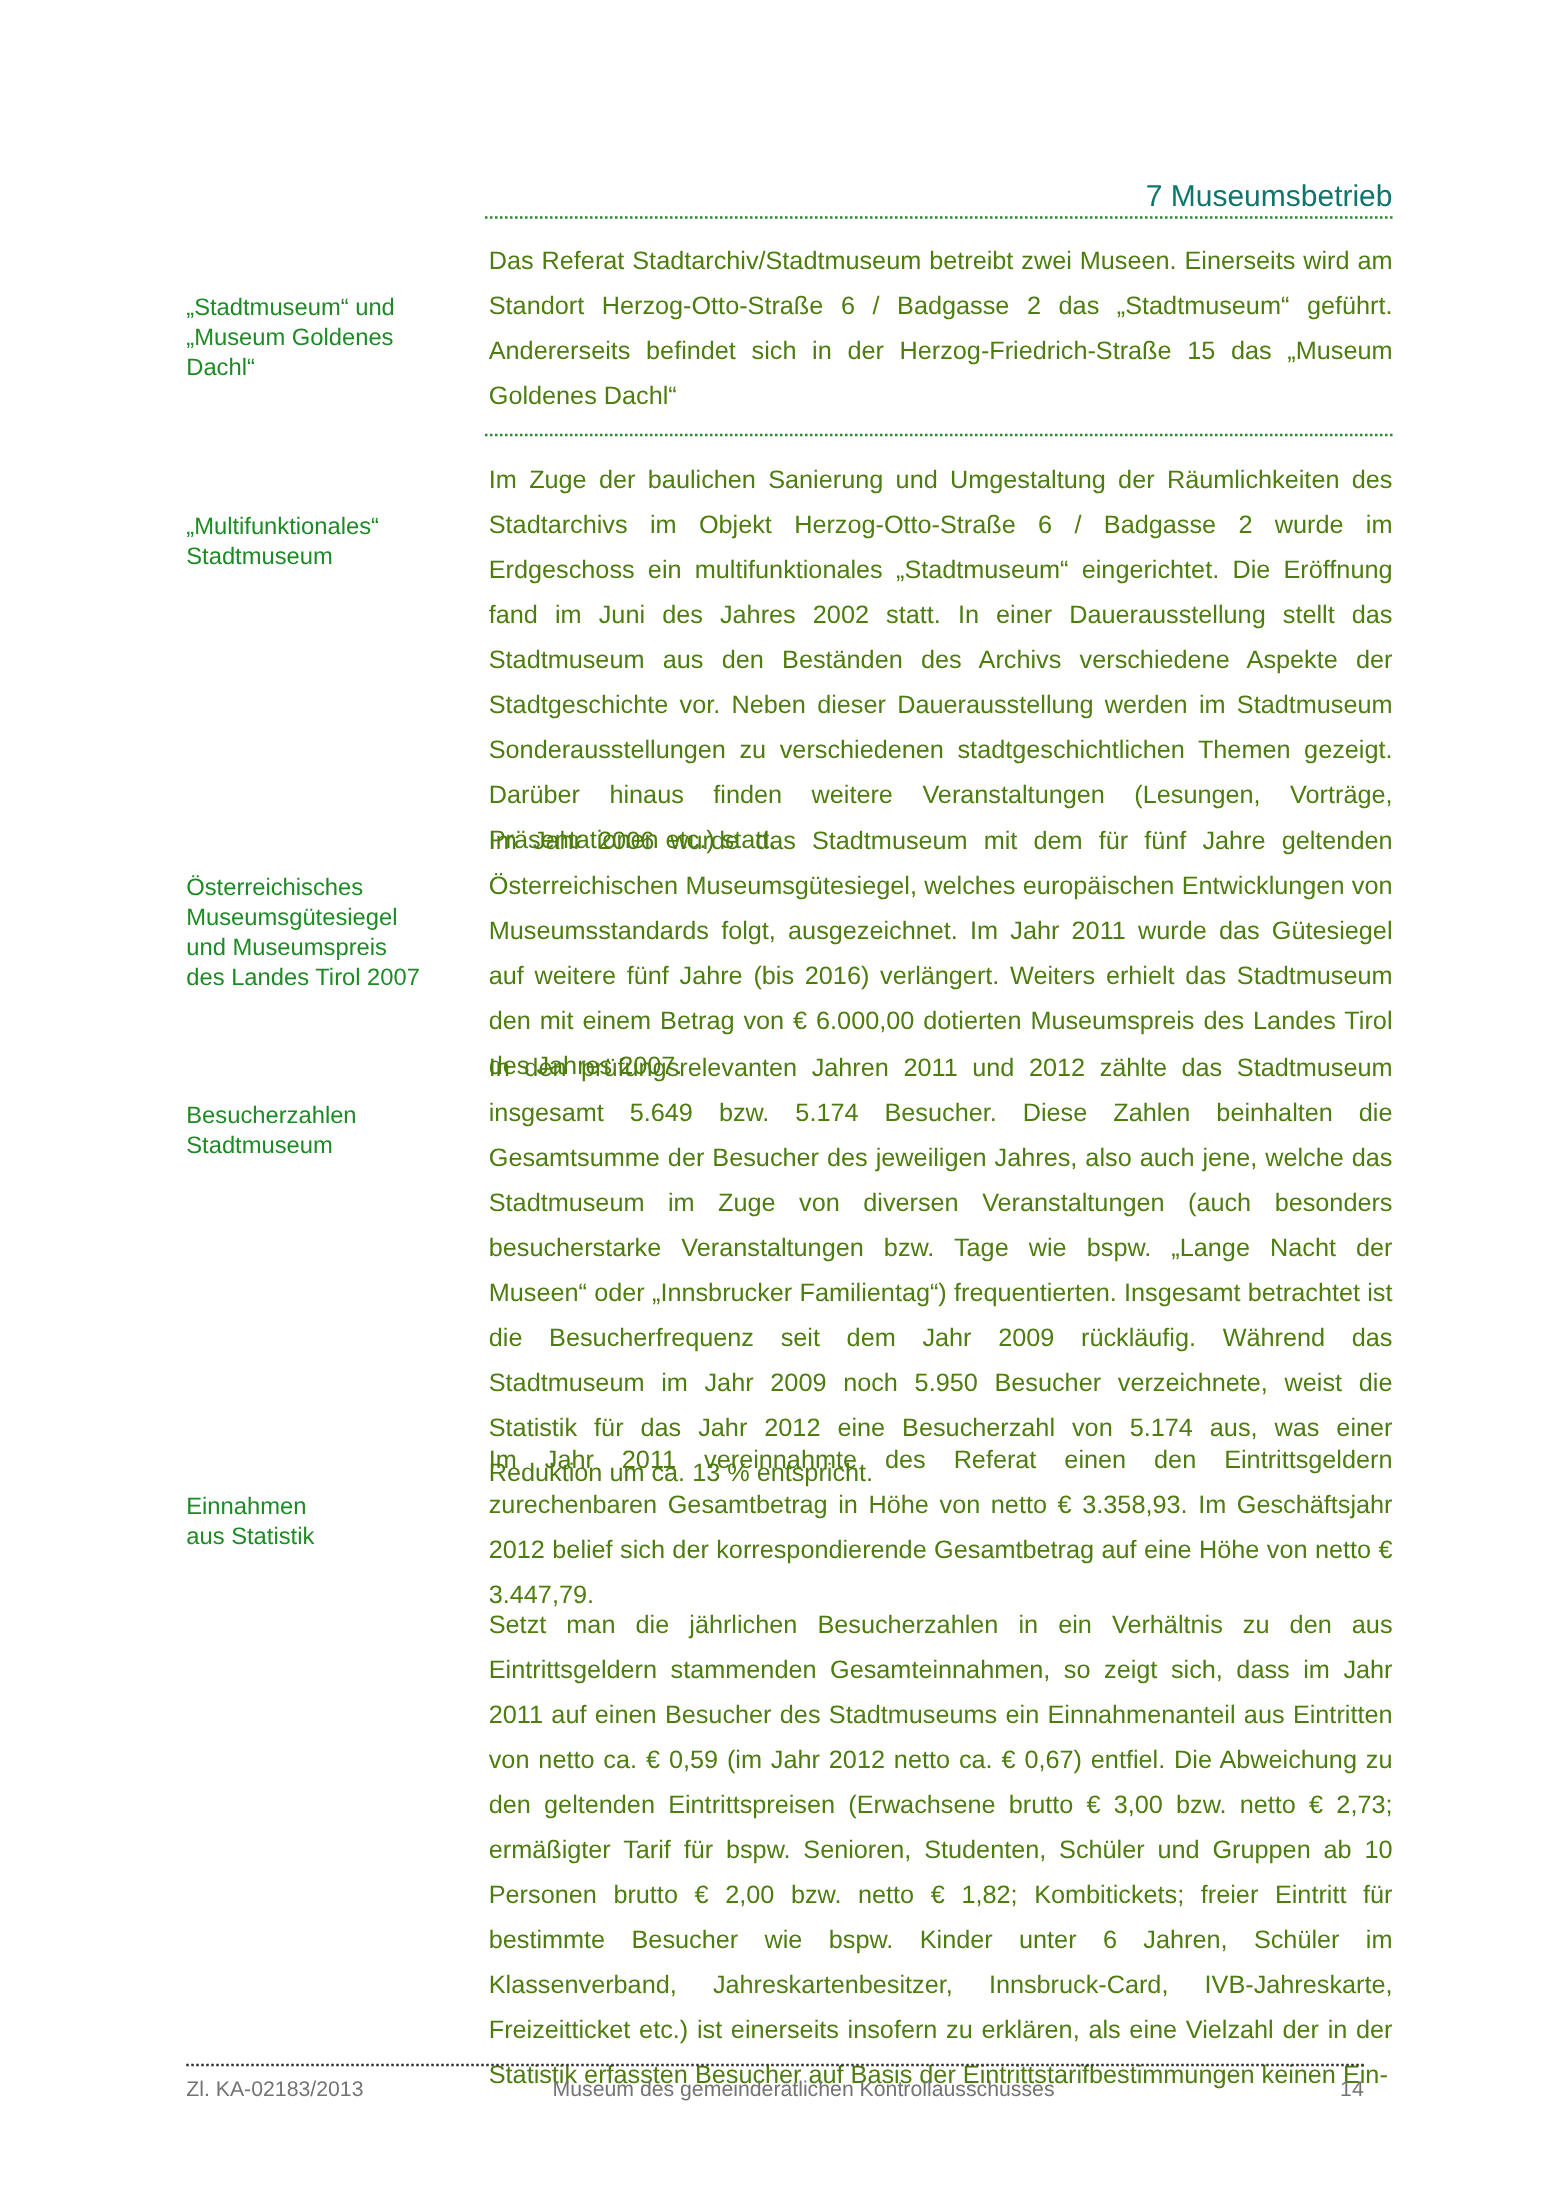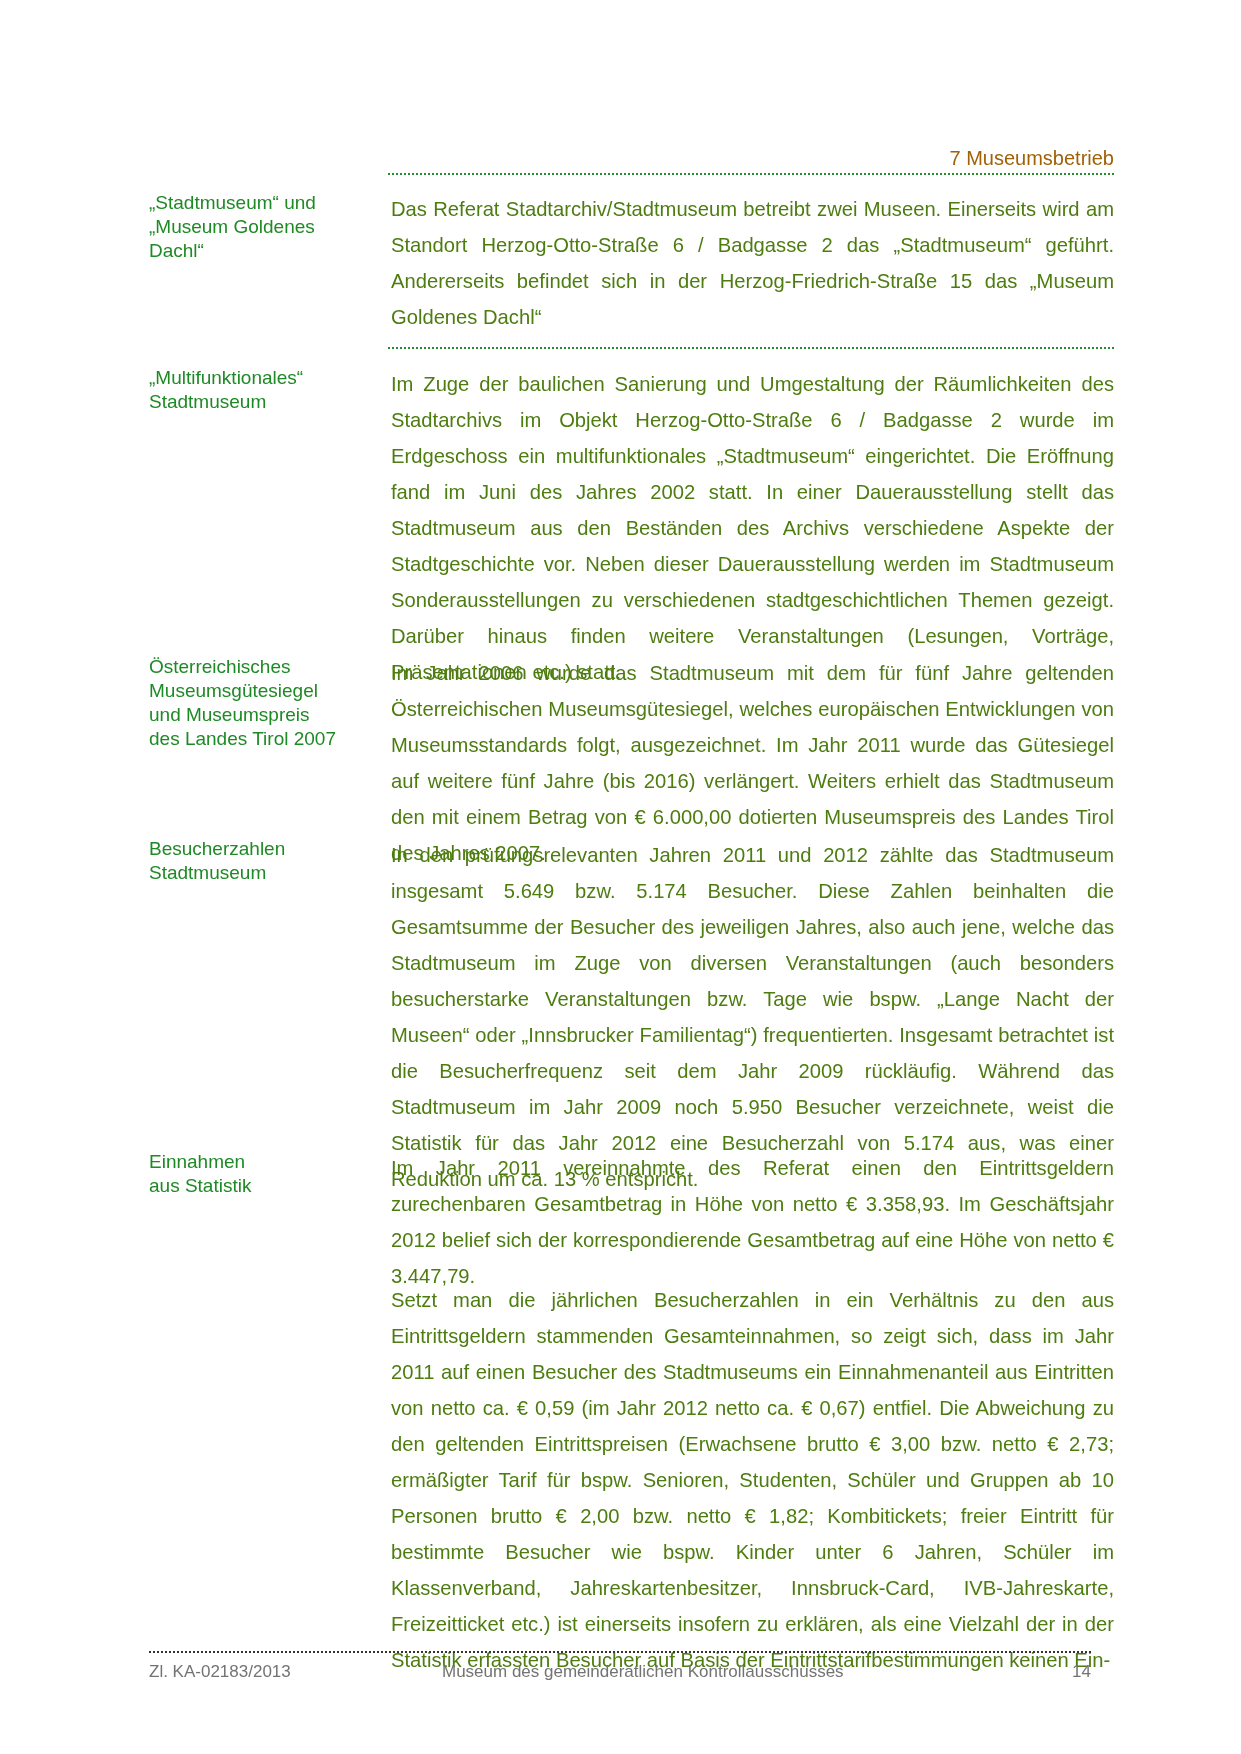--- a/index.html
+++ b/index.html
@@ -18,39 +18,40 @@
     .page {
       position: absolute;
       left: 0; top: 0;
       width: 1241px; height: 1754px;
     }
     .heading {
       position: absolute;
       left: 388px;
       width: 726px;
       text-align: right;
-      color: #a16207;
-      font-size: 20px;
+      color: #0f766e;
+      font-size: 24px;
       line-height: 24px;
     }
     .heading-rule {
       position: absolute;
       left: 388px;
       width: 726px;
       height: 0;
       border-top: 2px dotted #2a8a2f;
     }
     .margin-note {
       position: absolute;
       left: 149px;
       width: 215px;
       color: #1e8a25;
       font-size: 19px;
       line-height: 24px;
       white-space: pre-line;
+      margin-top: 44px;
     }
     .para {
       position: absolute;
       left: 391px;
       width: 723px;
       font-size: 20.2px;
       line-height: 36px;
       text-align: justify;
       color: #4d7c0f;
       hyphens: manual;

